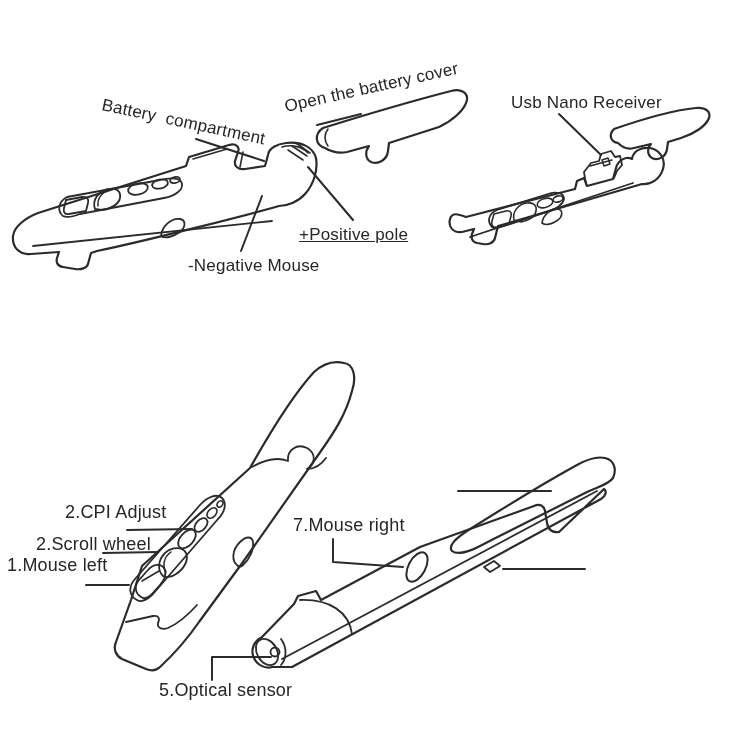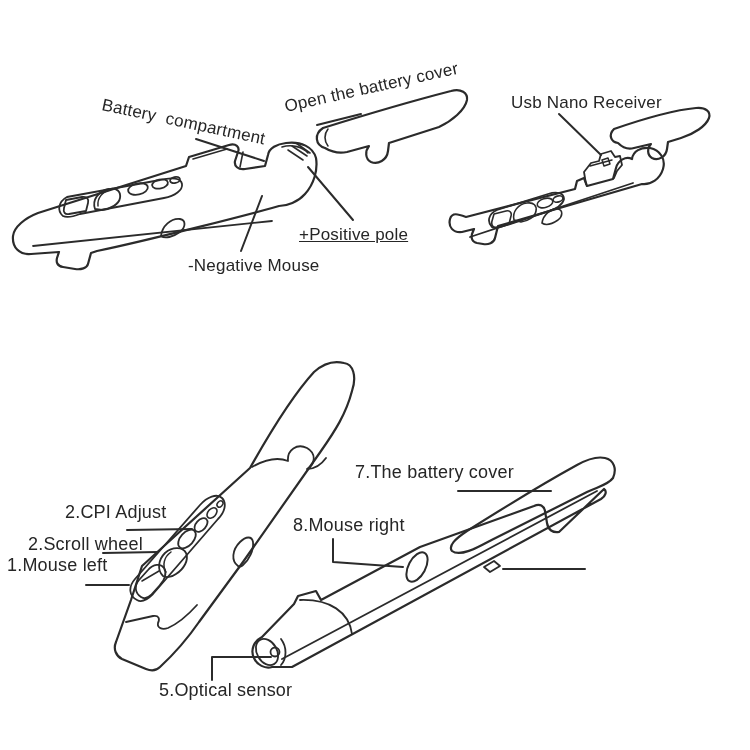--- a/index.html
+++ b/index.html
@@ -192,23 +192,22 @@
   <div class="lbl f17 rot-up" style="left:285px;top:98px;">Open the battery cover</div>
 
   <div class="lbl f17" style="left:511px;top:94px;">Usb Nano Receiver</div>
 
   <div class="lbl f17" style="left:299px;top:226px;text-decoration:underline;">+Positive pole</div>
 
   <div class="lbl f17" style="left:188px;top:257px;">-Negative Mouse</div>
 
   <div class="lbl f18" style="left:65px;top:503px;">2.CPI Adjust</div>
 
-  <div class="lbl f18" style="left:28px;top:535px;">2.Scroll wheel</div>
+  <div class="lbl f18" style="left:36px;top:535px;">2.Scroll wheel</div>
 
   <div class="lbl f18" style="left:7px;top:556px;">1.Mouse left</div>
 
-  <div class="lbl f18" style="left:355px;top:463px;">7.The battery cover</div>
-
-  <div class="lbl f18" style="left:293px;top:516px;">8.Mouse right</div>
+
+  <div class="lbl f18" style="left:293px;top:516px;">7.Mouse right</div>
 
 
   <div class="lbl f18" style="left:159px;top:681px;">5.Optical sensor</div>
 </div>
 
 </body></html>

